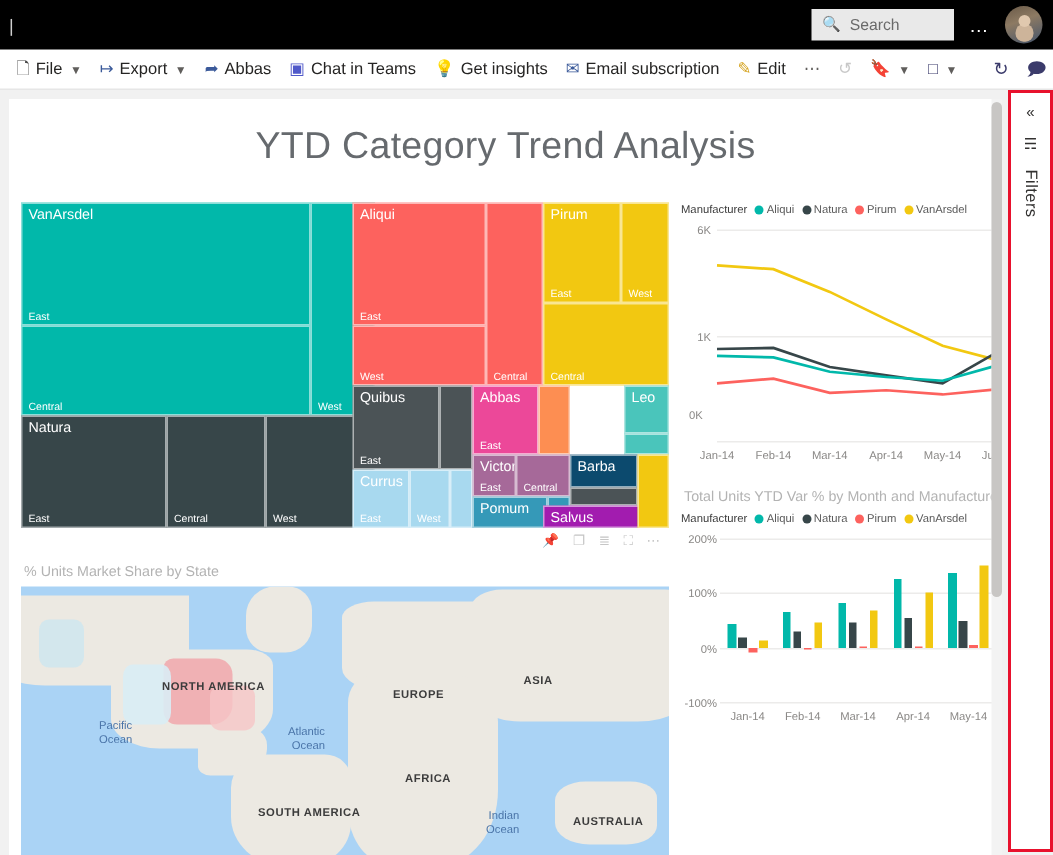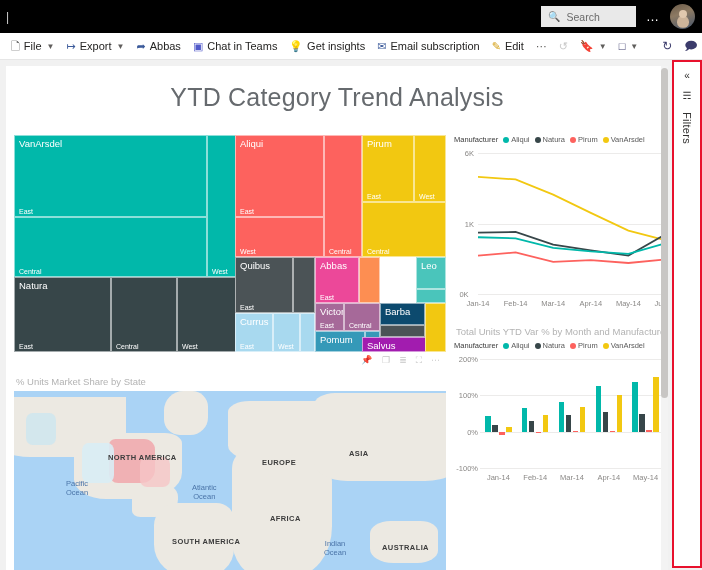--- a/index.html
+++ b/index.html
@@ -131,21 +131,21 @@
     position: relative; width: 432px; height: 186px;
     background: #aad3f5; overflow: hidden;
   }
   .land { position: absolute; background: #ece9e2; }
   .mlabel {
     position: absolute; font-size: 7.5px; font-weight: bold;
     color: #3c3c3c; letter-spacing: .4px; white-space: nowrap;
   }
   .olabel {
     position: absolute; font-size: 7.5px; color: #4a74a8;
-    text-align: center; line-height: 9px; white-space: nowrap;
+    text-align: right; line-height: 9px; white-space: nowrap;
   }
 
   
   .rcol { position: absolute; left: 448px; top: 69px; width: 214px; }
   .legend-row {
     display: flex; align-items: center; gap: 5px;
     font-size: 7.5px; color: #5a5a5a; margin-bottom: 3px;
     white-space: nowrap;
   }
   .legend-title { color: #3b3b3b; font-size: 7.5px; }
@@ -406,21 +406,21 @@
             <i class="dot" style="background:#fd625e"></i>
             <span>Pirum</span>
           </span>
           <span class="legend-item">
             <i class="dot" style="background:#f2c811"></i>
             <span>VanArsdel</span>
           </span>
         </div>
         <div class="plot" id="linePlot" style="height:165px;">
             <div class="gridline" style="top: 147px; left: 24px;"></div>
-            <div class="ytick" style="top: 147px; text-align: center;">0K</div>
+            <div class="ytick" style="top: 129px; text-align: center;">0K</div>
             <div class="gridline" style="top: 76.5px; left: 24px;"></div>
             <div class="ytick" style="top: 76.5px;">1K</div>
             <div class="gridline" style="top: 6px; left: 24px;"></div>
             <div class="ytick" style="top: 6px;">6K</div>
             <svg width="214" height="165" style="position: absolute; left: 0px; top: 0px;">
               <polyline points="24,29.97 61.6,32.4375 99.2,47.595 136.8,65.92500000000001 174.4,83.55 212,93.42" fill="none" stroke="#f2c811" stroke-width="1.8"></polyline>
               <polyline points="24,85.66499999999999 61.6,84.96000000000001 99.2,97.65 136.8,103.28999999999999 174.4,108.5775 212,87.075" fill="none" stroke="#374649" stroke-width="1.8"></polyline>
               <polyline points="24,90.2475 61.6,91.305 99.2,100.82249999999999 136.8,104.3475 174.4,106.815 212,96.24000000000001" fill="none" stroke="#01b8aa" stroke-width="1.8"></polyline>
               <polyline points="24,108.5775 61.6,105.405 99.2,114.9225 136.8,113.16 174.4,115.98 212,112.455" fill="none" stroke="#fd625e" stroke-width="1.8"></polyline>
             </svg>

